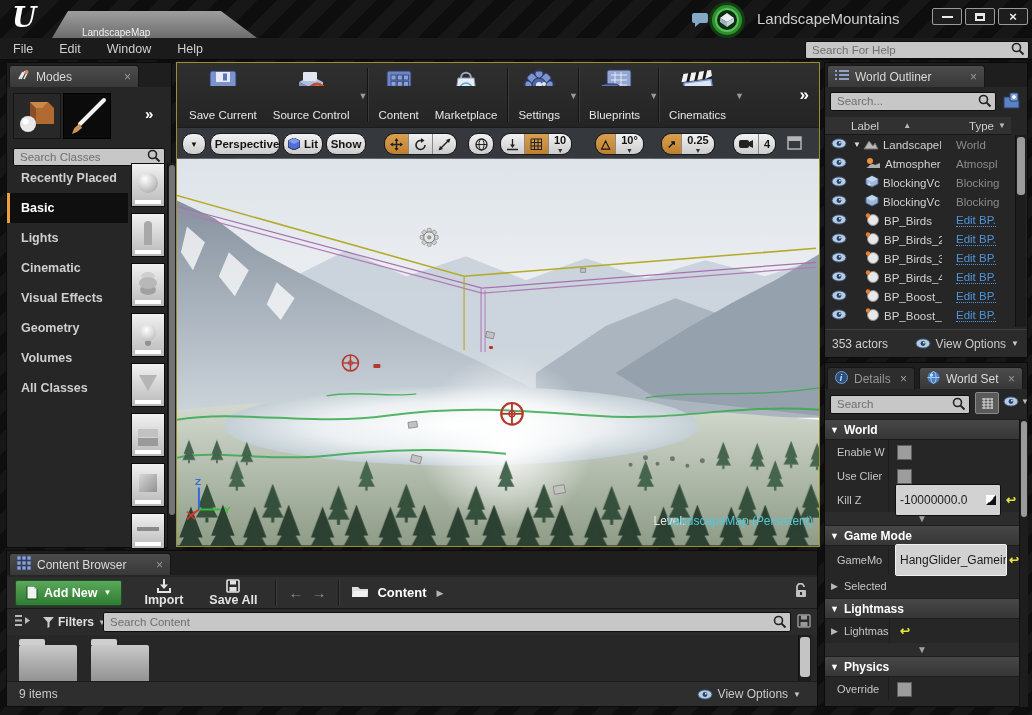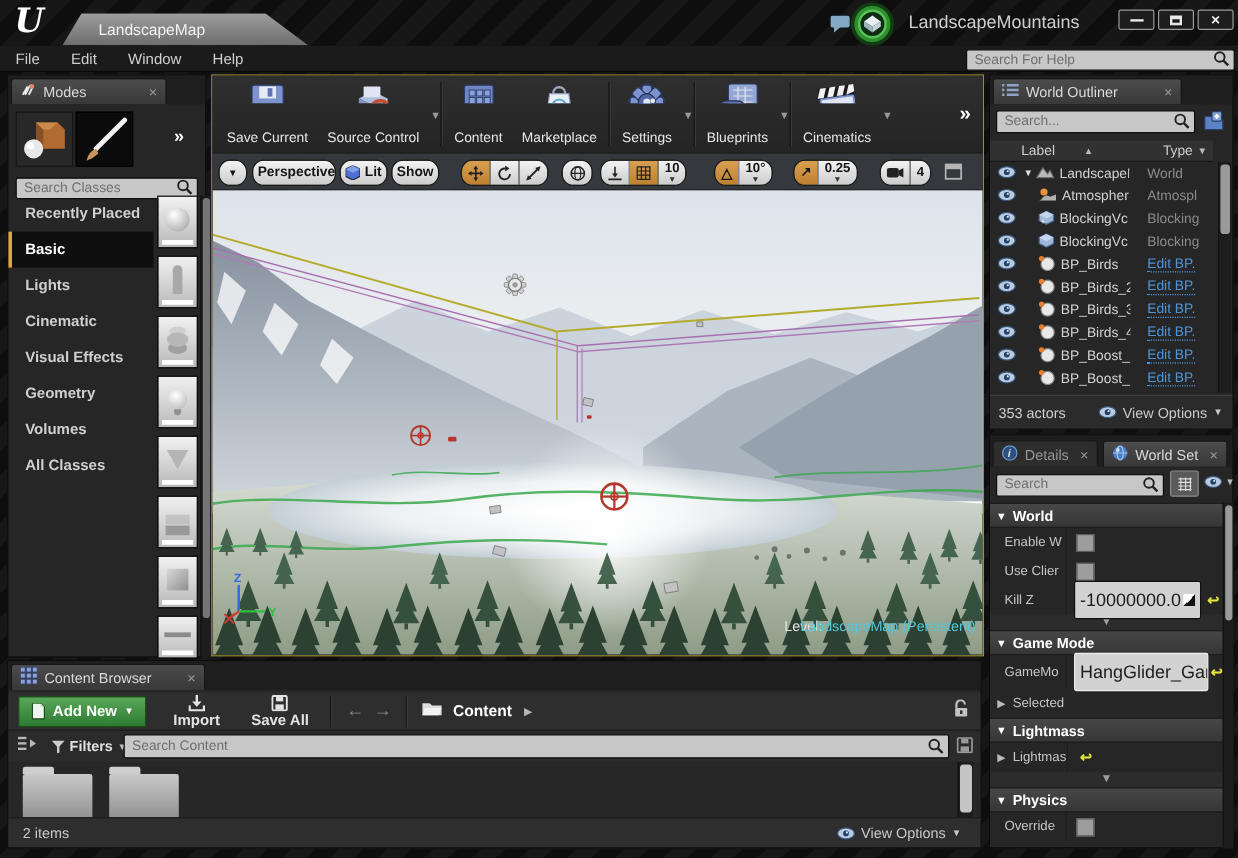--- a/index.html
+++ b/index.html
@@ -5,21 +5,21 @@
   html,body{margin:0;padding:0;background:#000;}
   *{box-sizing:border-box;}
   .win{position:relative;width:1032px;height:715px;overflow:hidden;
        background:repeating-linear-gradient(135deg,#171717 0 14px,#0e0e0e 14px 28px);
        font-family:"Liberation Sans",sans-serif;color:#ccc;-webkit-user-select:none;}
   .abs{position:absolute;}
   .row{display:flex;align-items:center;}
   
   .logo{font-family:"DejaVu Serif",serif;font-style:italic;font-weight:bold;color:#fff;font-size:28px;}
   .doctab{background:linear-gradient(#9e9e9e,#6d6d6d);clip-path:polygon(16px 0,calc(100% - 36px) 0,100% 100%,0 100%);
-          color:#f2f2f2;font-size:13px;display:flex;align-items:center;padding:0 0 0 30px;}
+          color:#f2f2f2;font-size:10px;display:flex;align-items:flex-end;padding:0 0 0 30px;}
   .apptitle{color:#cfcfcf;font-size:15px;}
   .winbtn{width:30px;height:17px;background:#1d1d1d;border:1px solid #9a9a9a;border-radius:2px;
           display:flex;align-items:center;justify-content:center;color:#eee;}
   .menubar{background:#1b1b1b;border-bottom:1px solid #0a0a0a;}
   .menuitem{padding:0 13px;font-size:12.5px;color:#cfcfcf;height:22px;display:flex;align-items:center;}
   .tin{background:#c7c7c7;border:1px solid #0e0e0e;border-radius:2px;color:#3c3c3c;
        font:11.5px "Liberation Sans",sans-serif;padding:1px 20px 1px 6px;outline:none;width:100%;height:100%;}
   .tin::placeholder{color:#6f6f6f;}
   .magw{position:absolute;right:4px;top:50%;transform:translateY(-50%);line-height:0;}
   
@@ -58,21 +58,21 @@
   .otype{color:#8b8b8b;white-space:nowrap;overflow:hidden;}
   .olink{color:#4f94d8;border-bottom:1px dotted #4f94d8;white-space:nowrap;}
   .colhdr{background:#313131;border-bottom:1px solid #161616;color:#cfcfcf;font-size:11.5px;display:flex;align-items:center;}
   
   .sech{height:21px;background:linear-gradient(#474747,#363636);border-top:1px solid #1d1d1d;border-bottom:1px solid #1d1d1d;
         display:flex;align-items:center;gap:5px;padding:0 5px;color:#fff;font-weight:bold;font-size:12px;}
   .prow{display:flex;align-items:center;height:24px;position:relative;}
   .plab{width:64px;padding-left:12px;font-size:11px;color:#c6c6c6;border-right:1px solid #1e1e1e;height:100%;
         display:flex;align-items:center;white-space:nowrap;overflow:hidden;}
   .cb{width:15px;height:15px;background:#9d9d9d;border:1px solid #5e5e5e;margin-left:8px;}
-  .pin{background:#d2d2d2;border:1px solid #111;border-radius:2px;color:#1c1c1c;font-size:15px;padding:15px 4px;height:18px;}
+  .pin{background:#d2d2d2;border:1px solid #111;border-radius:2px;color:#1c1c1c;font-size:12px;padding:15px 4px;height:18px;}
   .reset{color:#e4e43a;font-size:12px;font-weight:bold;}
   .expander{height:13px;display:flex;align-items:center;justify-content:center;color:#9f9f9f;font-size:10px;background:#2c2c2c;}
   .sb{position:absolute;background:#1d1d1d;border-left:1px solid #111;}
   .sbthumb{position:absolute;left:1px;right:1px;background:#8a8a8a;border-radius:3px;}
   
   .greenbtn{background:linear-gradient(#5aa85a,#2e7b33);border:1px solid #1c4d1f;border-radius:2px;color:#fff;
             font-weight:bold;font-size:12.5px;display:inline-flex;align-items:center;gap:6px;padding:0 10px;height:26px;}
   .cbtool{font-size:12.5px;font-weight:bold;color:#e3e3e3;display:inline-flex;align-items:center;gap:0;flex-direction:column;}
   .folder{position:absolute;width:58px;height:38px;background:linear-gradient(#c9c9c9,#8f8f8f);border-radius:2px;}
   .folder::before{content:"";position:absolute;top:-6px;left:0;width:26px;height:6px;background:#cfcfcf;border-radius:2px 2px 0 0;}
@@ -1015,21 +1015,21 @@
 
     <div class="abs" style="left:0;top:84px;width:810px;height:46px;background:#272727;">
       <div class="folder" style="left:12px;top:10px;"></div>
       <div class="folder" style="left:84px;top:10px;"></div>
       <div class="sb" style="left:791px;top:0;width:13px;height:46px;">
           <div class="sbthumb" style="top:2px;height:40px;background:#c4c4c4;"></div>
         </div>
     </div>
 
     <div class="abs row" style="left:0;top:130px;width:810px;height:25px;background:#2e2e2e;border-top:1px solid #1c1c1c;">
-      <span style="margin-left:12px;font-size:12px;color:#c9c9c9;">2 items</span>
+      <span style="margin-left:12px;font-size:12px;color:#c9c9c9;">9 items</span>
       <span class="vopt" style="margin-left:auto;margin-right:16px;">
         <svg width="16" height="11">
             <use href="#i-eye"></use>
           </svg>
         <span>View Options</span>
           <span style="font-size:8px;">▼</span>
       </span>
     </div>
   </div>
 

